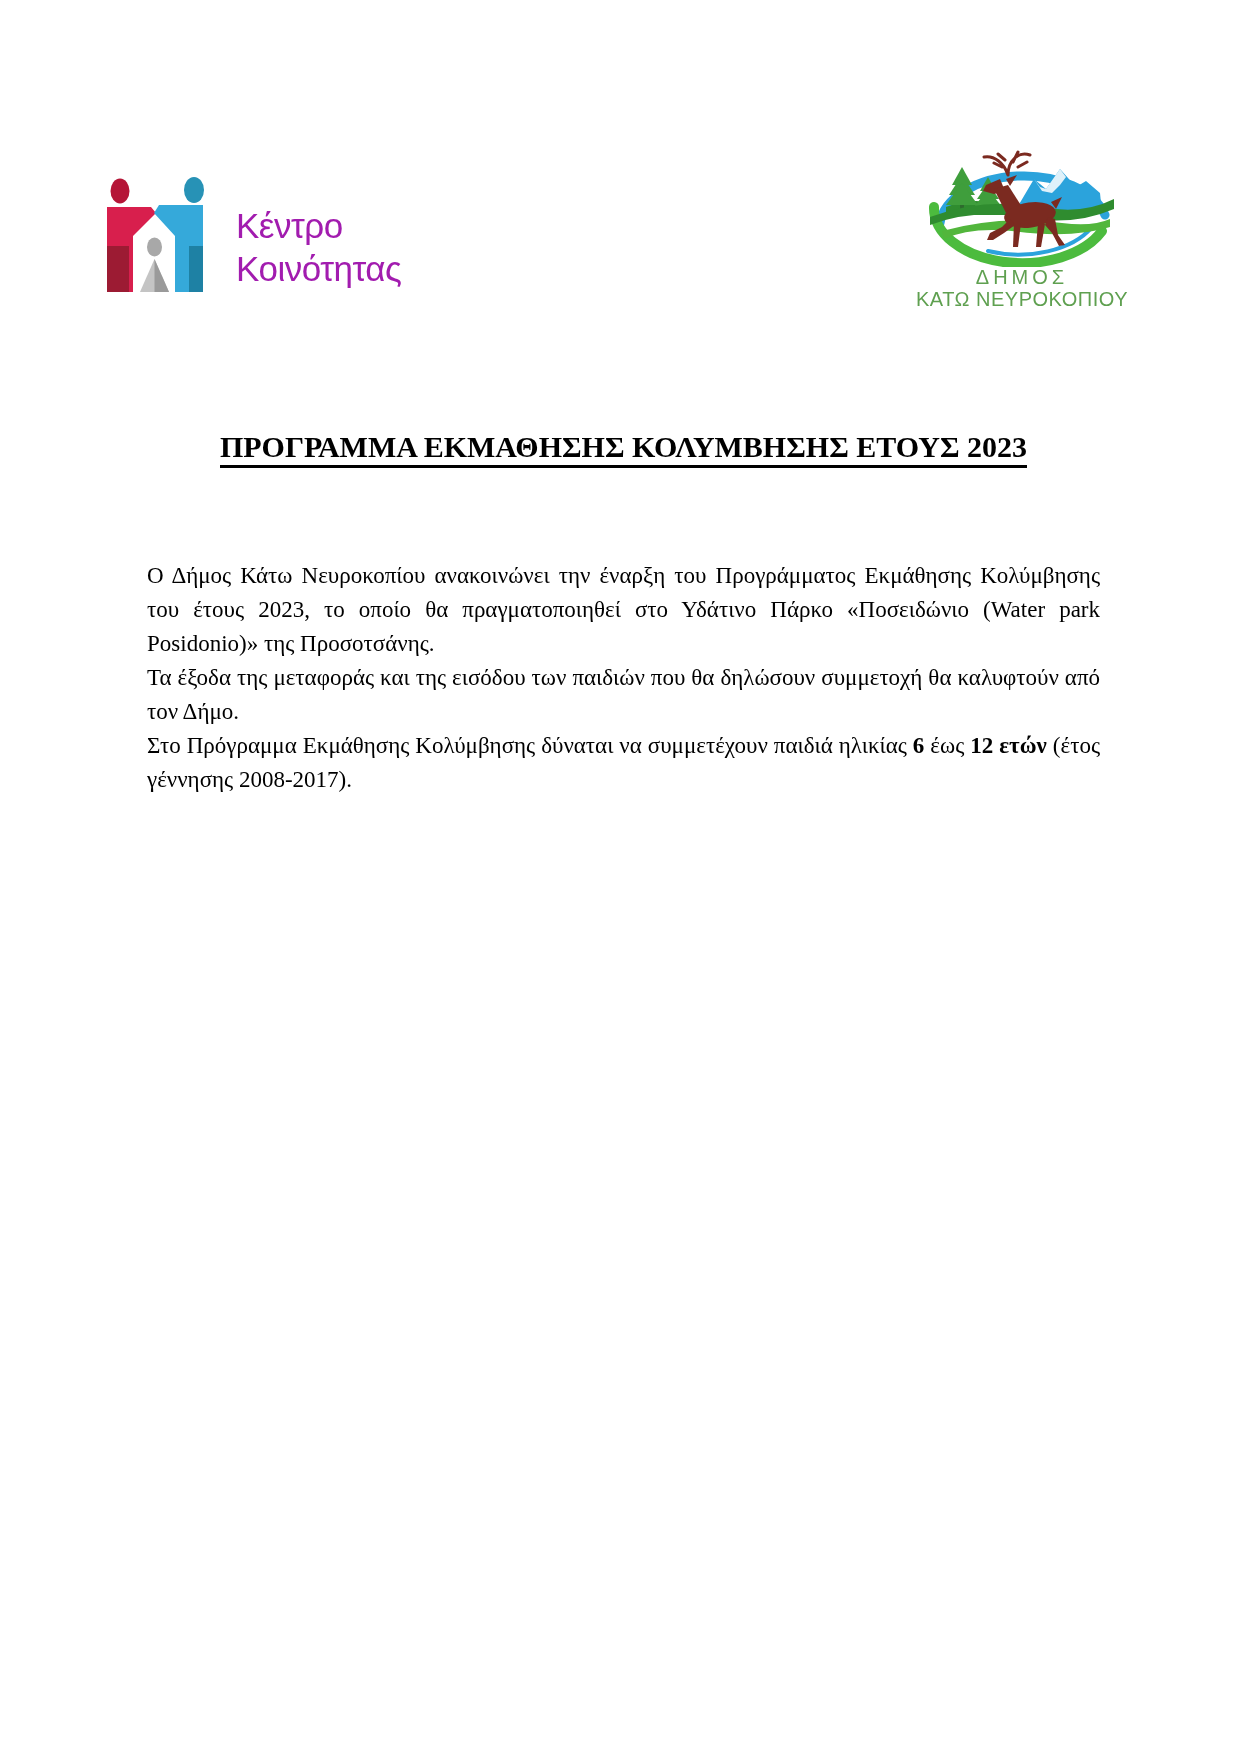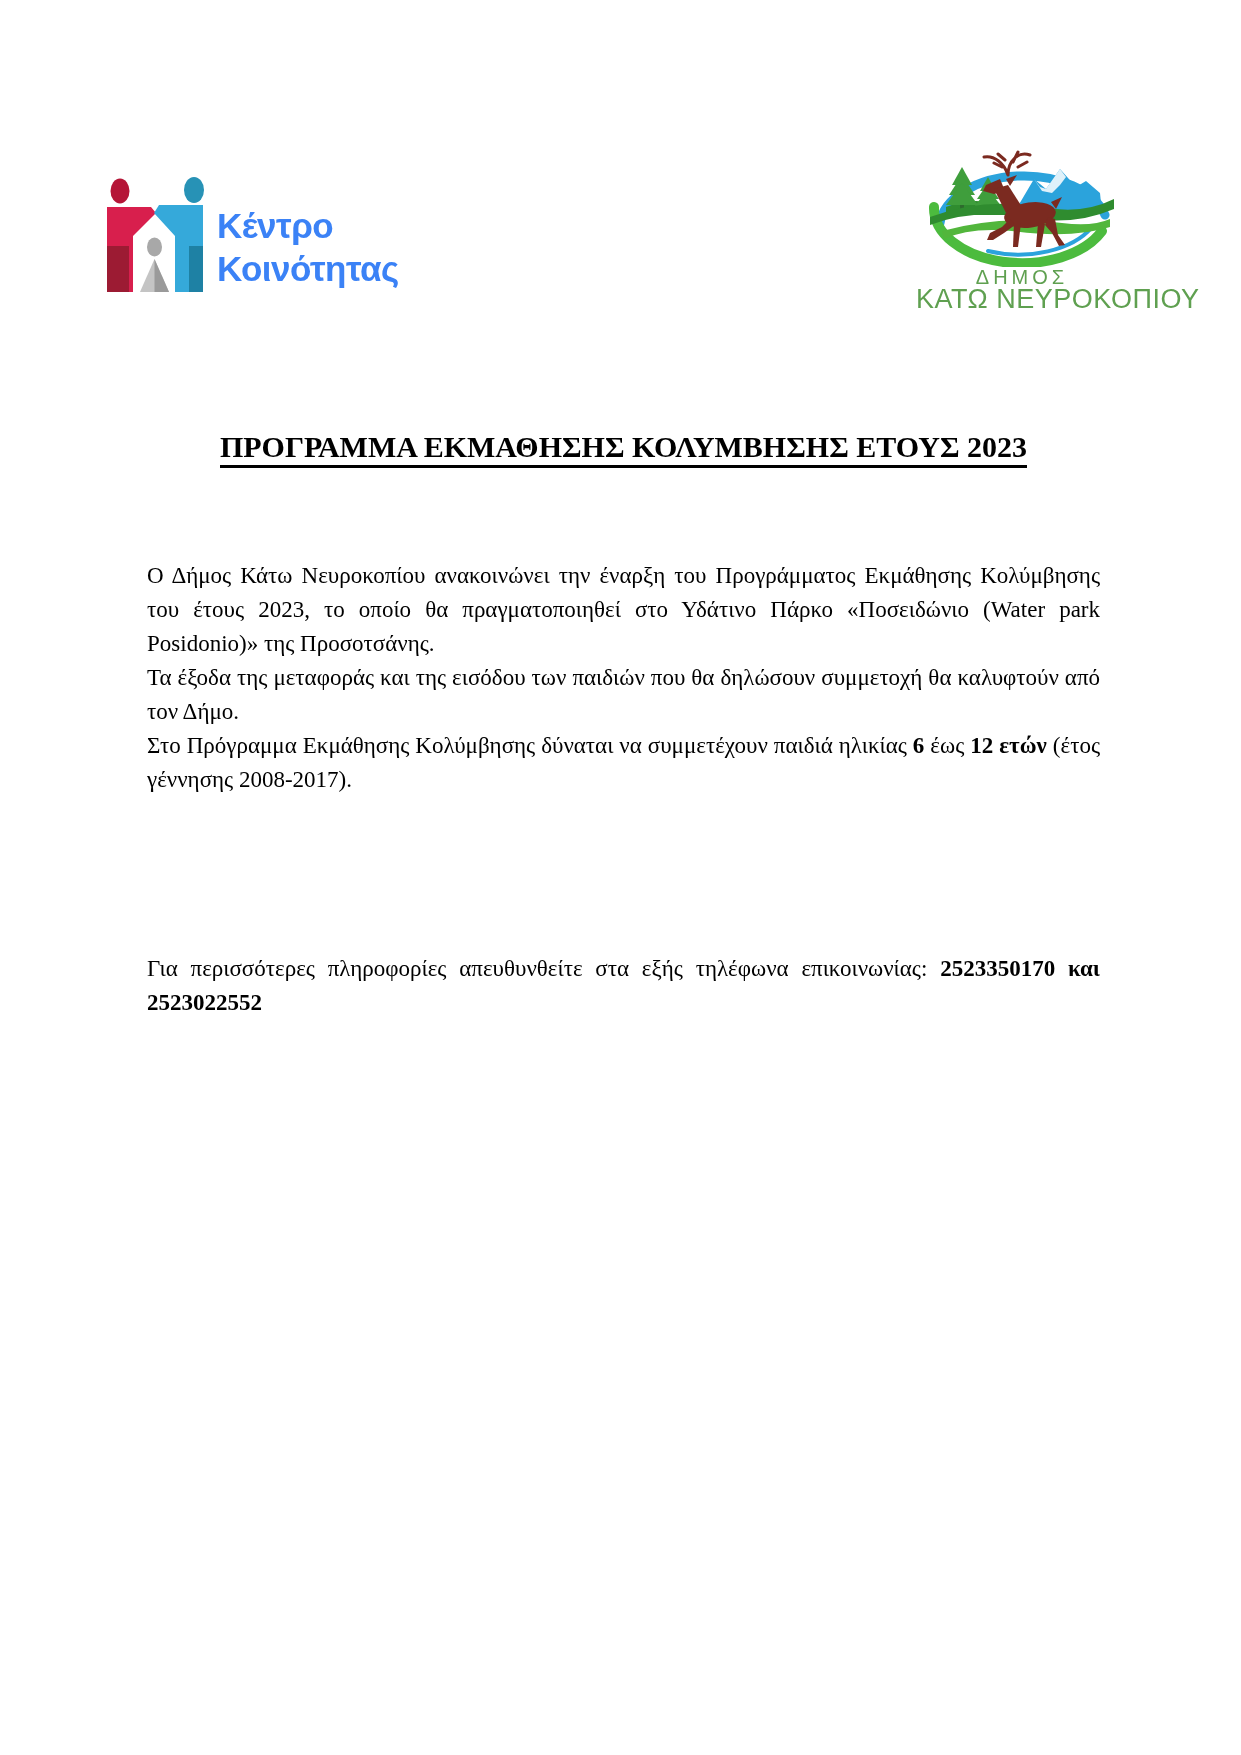--- a/index.html
+++ b/index.html
@@ -13,35 +13,35 @@
     color:#000;
   }
 
   
   .logo-left {
     position:absolute; left:95px; top:150px;
     display:flex; align-items:flex-start;
   }
   .logo-left .figures { width:120px; height:142px; flex:0 0 auto; }
   .logo-left .logo-text {
-    margin-left:2px; padding-top:54px;
+    margin-left:21px; padding-top:54px;
     font-family:"Liberation Sans", sans-serif;
-    font-weight:bold; font-size:35px; line-height:43px;
-    letter-spacing:-0.5px; color:#3b82f6; white-space:nowrap;
+    font-weight:normal; font-size:35px; line-height:43px;
+    letter-spacing:-0.5px; color:#a21caf; white-space:nowrap;
   }
 
   .logo-right {
     position:absolute; left:916px; top:145px; width:212px;
     text-align:center;
     font-family:"Liberation Sans", sans-serif;
     color:#5fa050;
   }
   .logo-right .emblem { width:200px; height:122px; display:block; margin:0 auto; }
   .muni-line1 { font-size:20px; letter-spacing:4px; line-height:21px; }
-  .muni-line2 { font-size:27px; letter-spacing:0.5px; line-height:22px; white-space:nowrap; }
+  .muni-line2 { font-size:20px; letter-spacing:0.5px; line-height:22px; white-space:nowrap; }
 
   
   .doc-title {
     position:absolute; left:147px; top:429px; width:953px;
     text-align:center; font-weight:bold; font-size:30px; line-height:36px;
     white-space:nowrap;
   }
   .doc-title .u { border-bottom:3px solid #000; padding-bottom:2px; }
 
   
@@ -120,16 +120,15 @@
   </div>
 
   <div class="doc-title">
     <span class="u">ΠΡΟΓΡΑΜΜΑ ΕΚΜΑΘΗΣΗΣ ΚΟΛΥΜΒΗΣΗΣ ΕΤΟΥΣ 2023</span>
   </div>
 
   <div class="body-text">
       <p><span>Ο Δήμος Κάτω Νευροκοπίου  ανακοινώνει την έναρξη του Προγράμματος Εκμάθησης Κολύμβησης του έτους 2023, το οποίο θα πραγματοποιηθεί στο Υδάτινο Πάρκο «Ποσειδώνιο (Water park Posidonio)» της Προσοτσάνης.</span></p>
       <p><span>Τα έξοδα της μεταφοράς και της εισόδου των παιδιών που θα δηλώσουν συμμετοχή θα καλυφτούν από τον Δήμο.</span></p>
       <p><span>Στο Πρόγραμμα Εκμάθησης Κολύμβησης δύναται να συμμετέχουν παιδιά ηλικίας </span><span class="b">6</span><span> έως </span><span class="b">12 ετών</span><span> (έτος γέννησης 2008-2017).</span></p>
-      <p class="gap"><span>Για περισσότερες πληροφορίες απευθυνθείτε στα εξής τηλέφωνα επικοινωνίας: </span><span class="b">2523350170 και 2523022552</span></p>
     </div>
 
 </div>
 
 </body></html>

